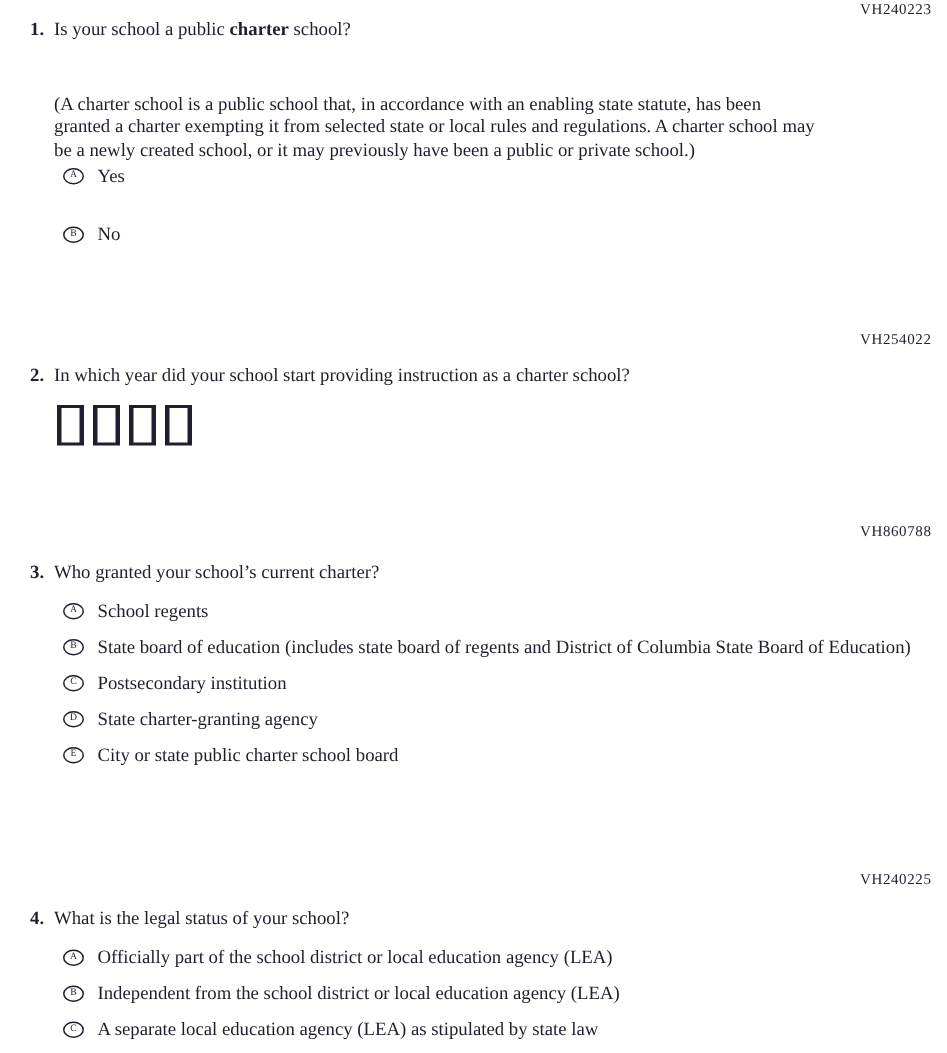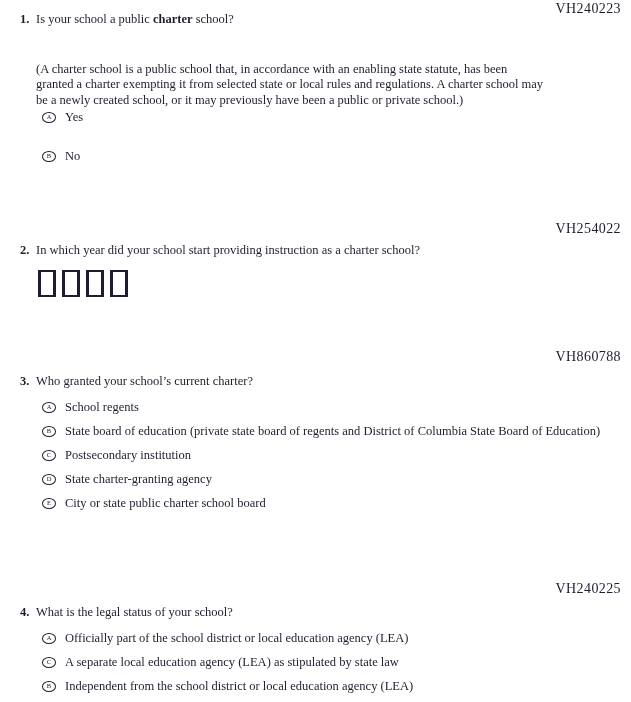--- a/index.html
+++ b/index.html
@@ -12,21 +12,21 @@
     width: 631px;
     height: 702px;
     background: #ffffff;
     font-family: "Liberation Serif", "DejaVu Serif", serif;
     color: #1e1e2e;
     overflow: hidden;
   }
   .form-code {
     position: absolute;
     right: 10px;
-    font-size: 14px;
+    font-size: 10px;
     letter-spacing: 0.4px;
     color: #1e1e2e;
     font-family: "Liberation Serif", "DejaVu Serif", serif;
   }
   .question {
     position: absolute;
     left: 20px;
     width: 600px;
   }
   .q-head {
@@ -137,21 +137,21 @@
       <span class="q-num">3.</span>
       <span class="q-text">Who granted your school’s current charter?</span>
     </div>
     <div class="options">
       <div class="option">
         <span class="bubble">A</span>
         <span class="label">School regents</span>
       </div>
       <div class="option">
         <span class="bubble">B</span>
-        <span class="label">State board of education (private state board of regents and District of Columbia State Board of Education)</span>
+        <span class="label">State board of education (includes state board of regents and District of Columbia State Board of Education)</span>
       </div>
       <div class="option">
         <span class="bubble">C</span>
         <span class="label">Postsecondary institution</span>
       </div>
       <div class="option">
         <span class="bubble">D</span>
         <span class="label">State charter-granting agency</span>
       </div>
       <div class="option">
@@ -165,23 +165,23 @@
     <div class="q-head">
       <span class="q-num">4.</span>
       <span class="q-text">What is the legal status of your school?</span>
     </div>
     <div class="options">
       <div class="option">
         <span class="bubble">A</span>
         <span class="label">Officially part of the school district or local education agency (LEA)</span>
       </div>
       <div class="option">
+        <span class="bubble">B</span>
+        <span class="label">Independent from the school district or local education agency (LEA)</span>
+      </div>
+      <div class="option">
         <span class="bubble">C</span>
         <span class="label">A separate local education agency (LEA) as stipulated by state law</span>
-      </div>
-      <div class="option">
-        <span class="bubble">B</span>
-        <span class="label">Independent from the school district or local education agency (LEA)</span>
       </div>
     </div>
   </div>
 
 </div>
 
 </body></html>

